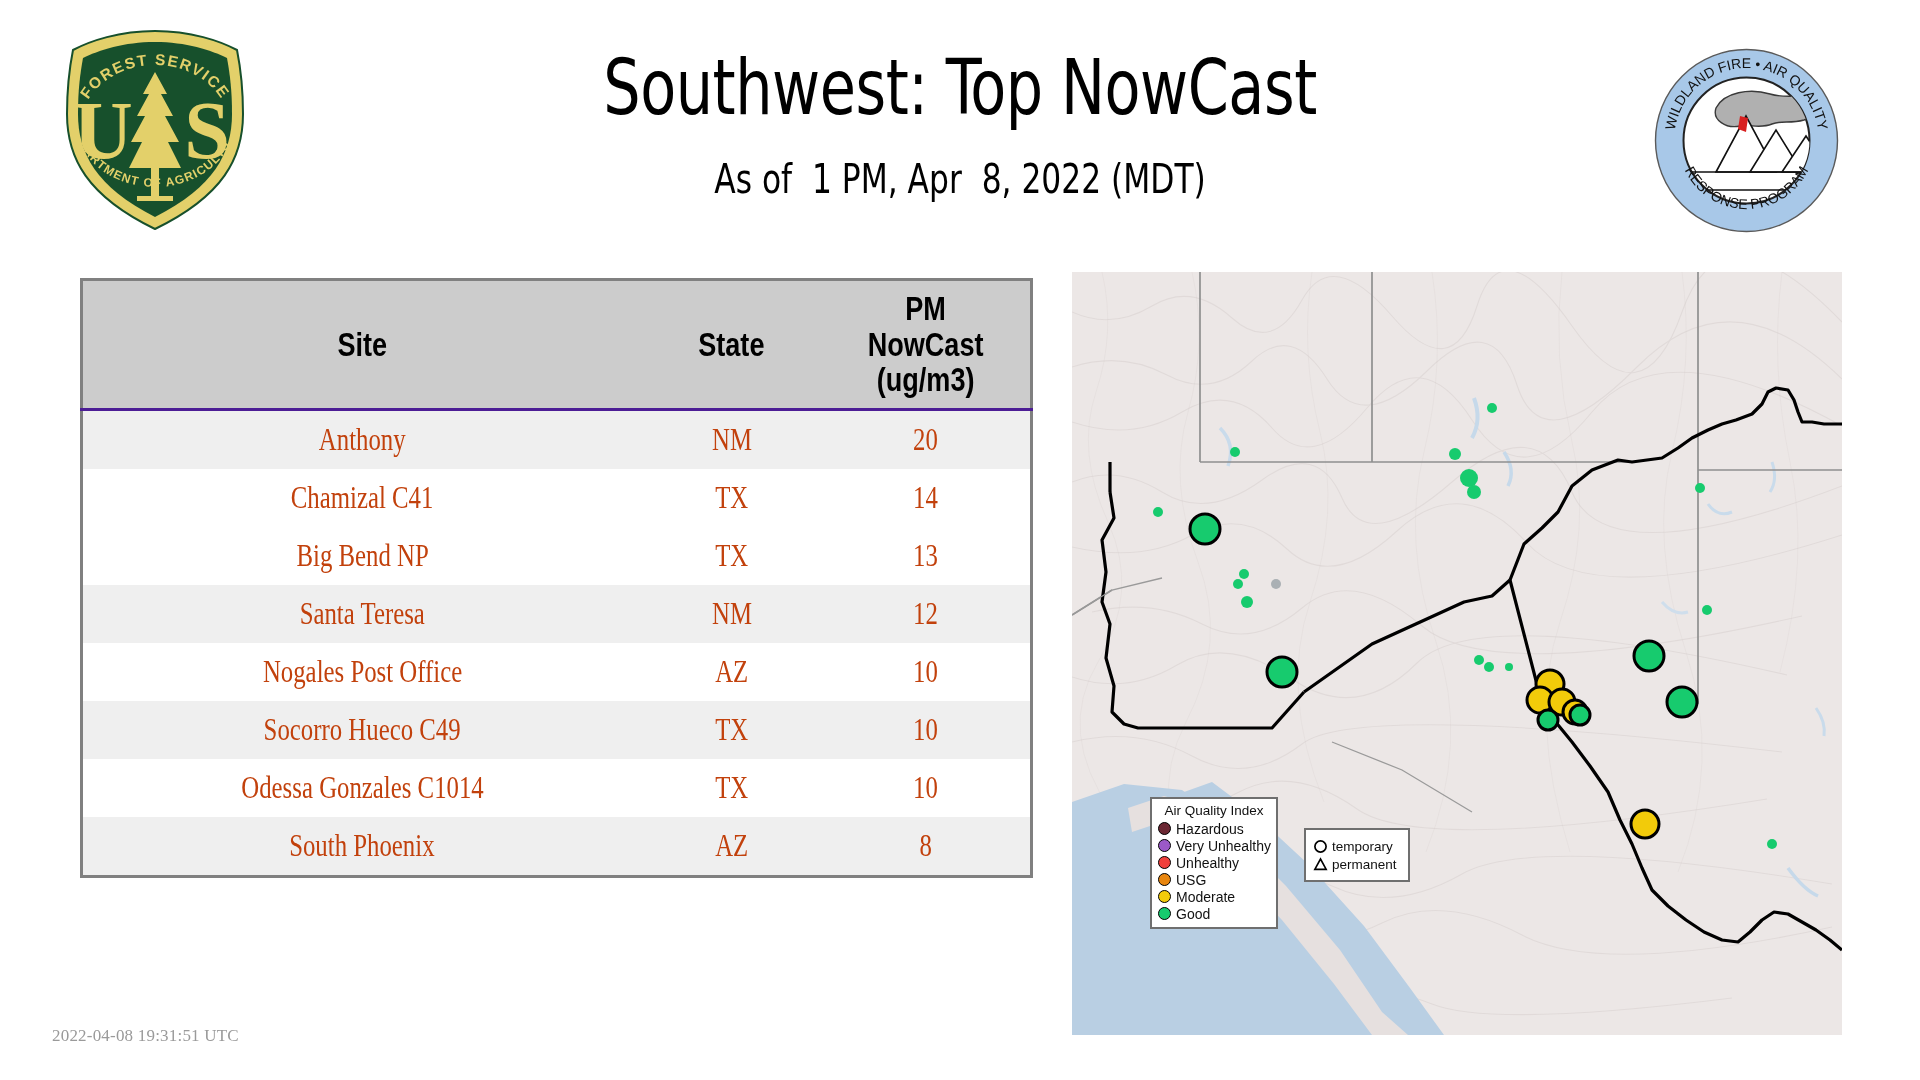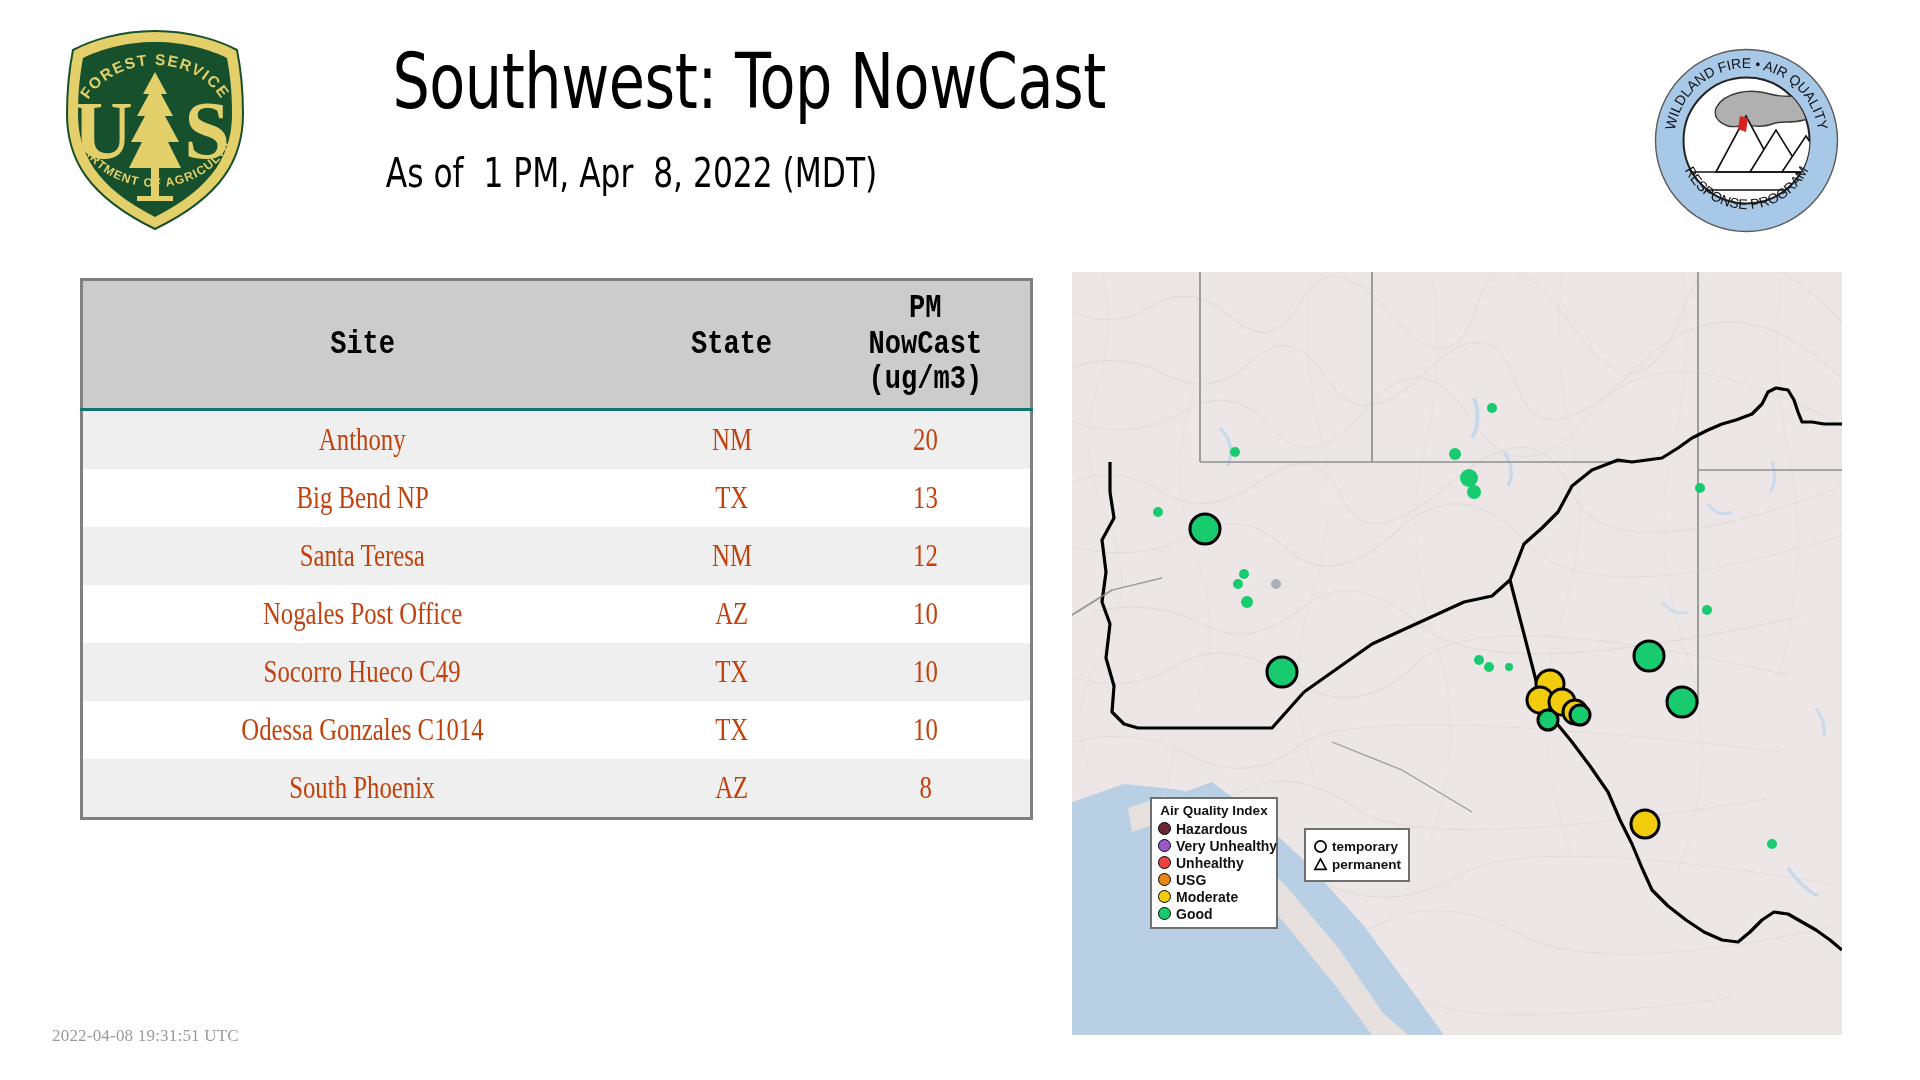--- a/index.html
+++ b/index.html
@@ -35,23 +35,23 @@
     position: absolute;
     left: 1654px;
     top: 48px;
     width: 185px;
     height: 185px;
   }
 
   #title-block {
     position: absolute;
     left: 300px;
-    top: 44px;
+    top: 50px;
     width: 1320px;
-    text-align: left;
+    text-align: center;
   }
   #page-title {
     font-family: "Liberation Sans Narrow", "DejaVu Sans Condensed", "Liberation Sans", sans-serif;
     font-size: 76px;
     font-weight: 400;
     color: #000000;
     letter-spacing: -0.5px;
     line-height: 1.0;
     white-space: pre;
     transform: scaleX(0.86);
@@ -75,22 +75,22 @@
   }
   table.aqtable {
     border-collapse: collapse;
     width: 950px;
     border: 3px solid #808080;
     background: #ffffff;
     table-layout: fixed;
   }
   table.aqtable thead th {
     background: #cccccc;
-    border-bottom: 3px solid #0f766e;
-    font-family: Liberation Mono, monospace;
+    border-bottom: 3px solid #4c1d95;
+    font-family: Liberation Sans, sans-serif;
     font-weight: bold;
     font-size: 33px;
     color: #000000;
     text-align: center;
     padding: 10px 4px;
     height: 104px;
     vertical-align: middle;
     line-height: 1.08;
     transform: scaleX(1);
   }
@@ -124,21 +124,20 @@
   
   #map {
     position: absolute;
     left: 1072px;
     top: 272px;
     width: 770px;
     height: 763px;
     overflow: hidden;
     background: #7f1d1d;
     border: 0;
-    font-weight: bold;
   }
   #map-canvas { position:absolute; left:0; top:0; }
 
   .legend-box {
     position: absolute;
     background: #ffffff;
     border: 2px solid #6f6f6f;
     box-sizing: border-box;
   }
   #aqi-legend {
@@ -311,20 +310,25 @@
 NowCast
 (ug/m3)</span>
         </th>
       </tr>
     </thead>
     <tbody id="table-body">
         <tr class="odd">
           <td><span class="cell-inner">Anthony</span></td>
           <td><span class="cell-inner">NM</span></td>
           <td><span class="cell-inner">20</span></td>
+        </tr>
+        <tr class="even">
+          <td><span class="cell-inner">Chamizal C41</span></td>
+          <td><span class="cell-inner">TX</span></td>
+          <td><span class="cell-inner">14</span></td>
         </tr>
         <tr class="even">
           <td><span class="cell-inner">Big Bend NP</span></td>
           <td><span class="cell-inner">TX</span></td>
           <td><span class="cell-inner">13</span></td>
         </tr>
         <tr class="odd">
           <td><span class="cell-inner">Santa Teresa</span></td>
           <td><span class="cell-inner">NM</span></td>
           <td><span class="cell-inner">12</span></td>

